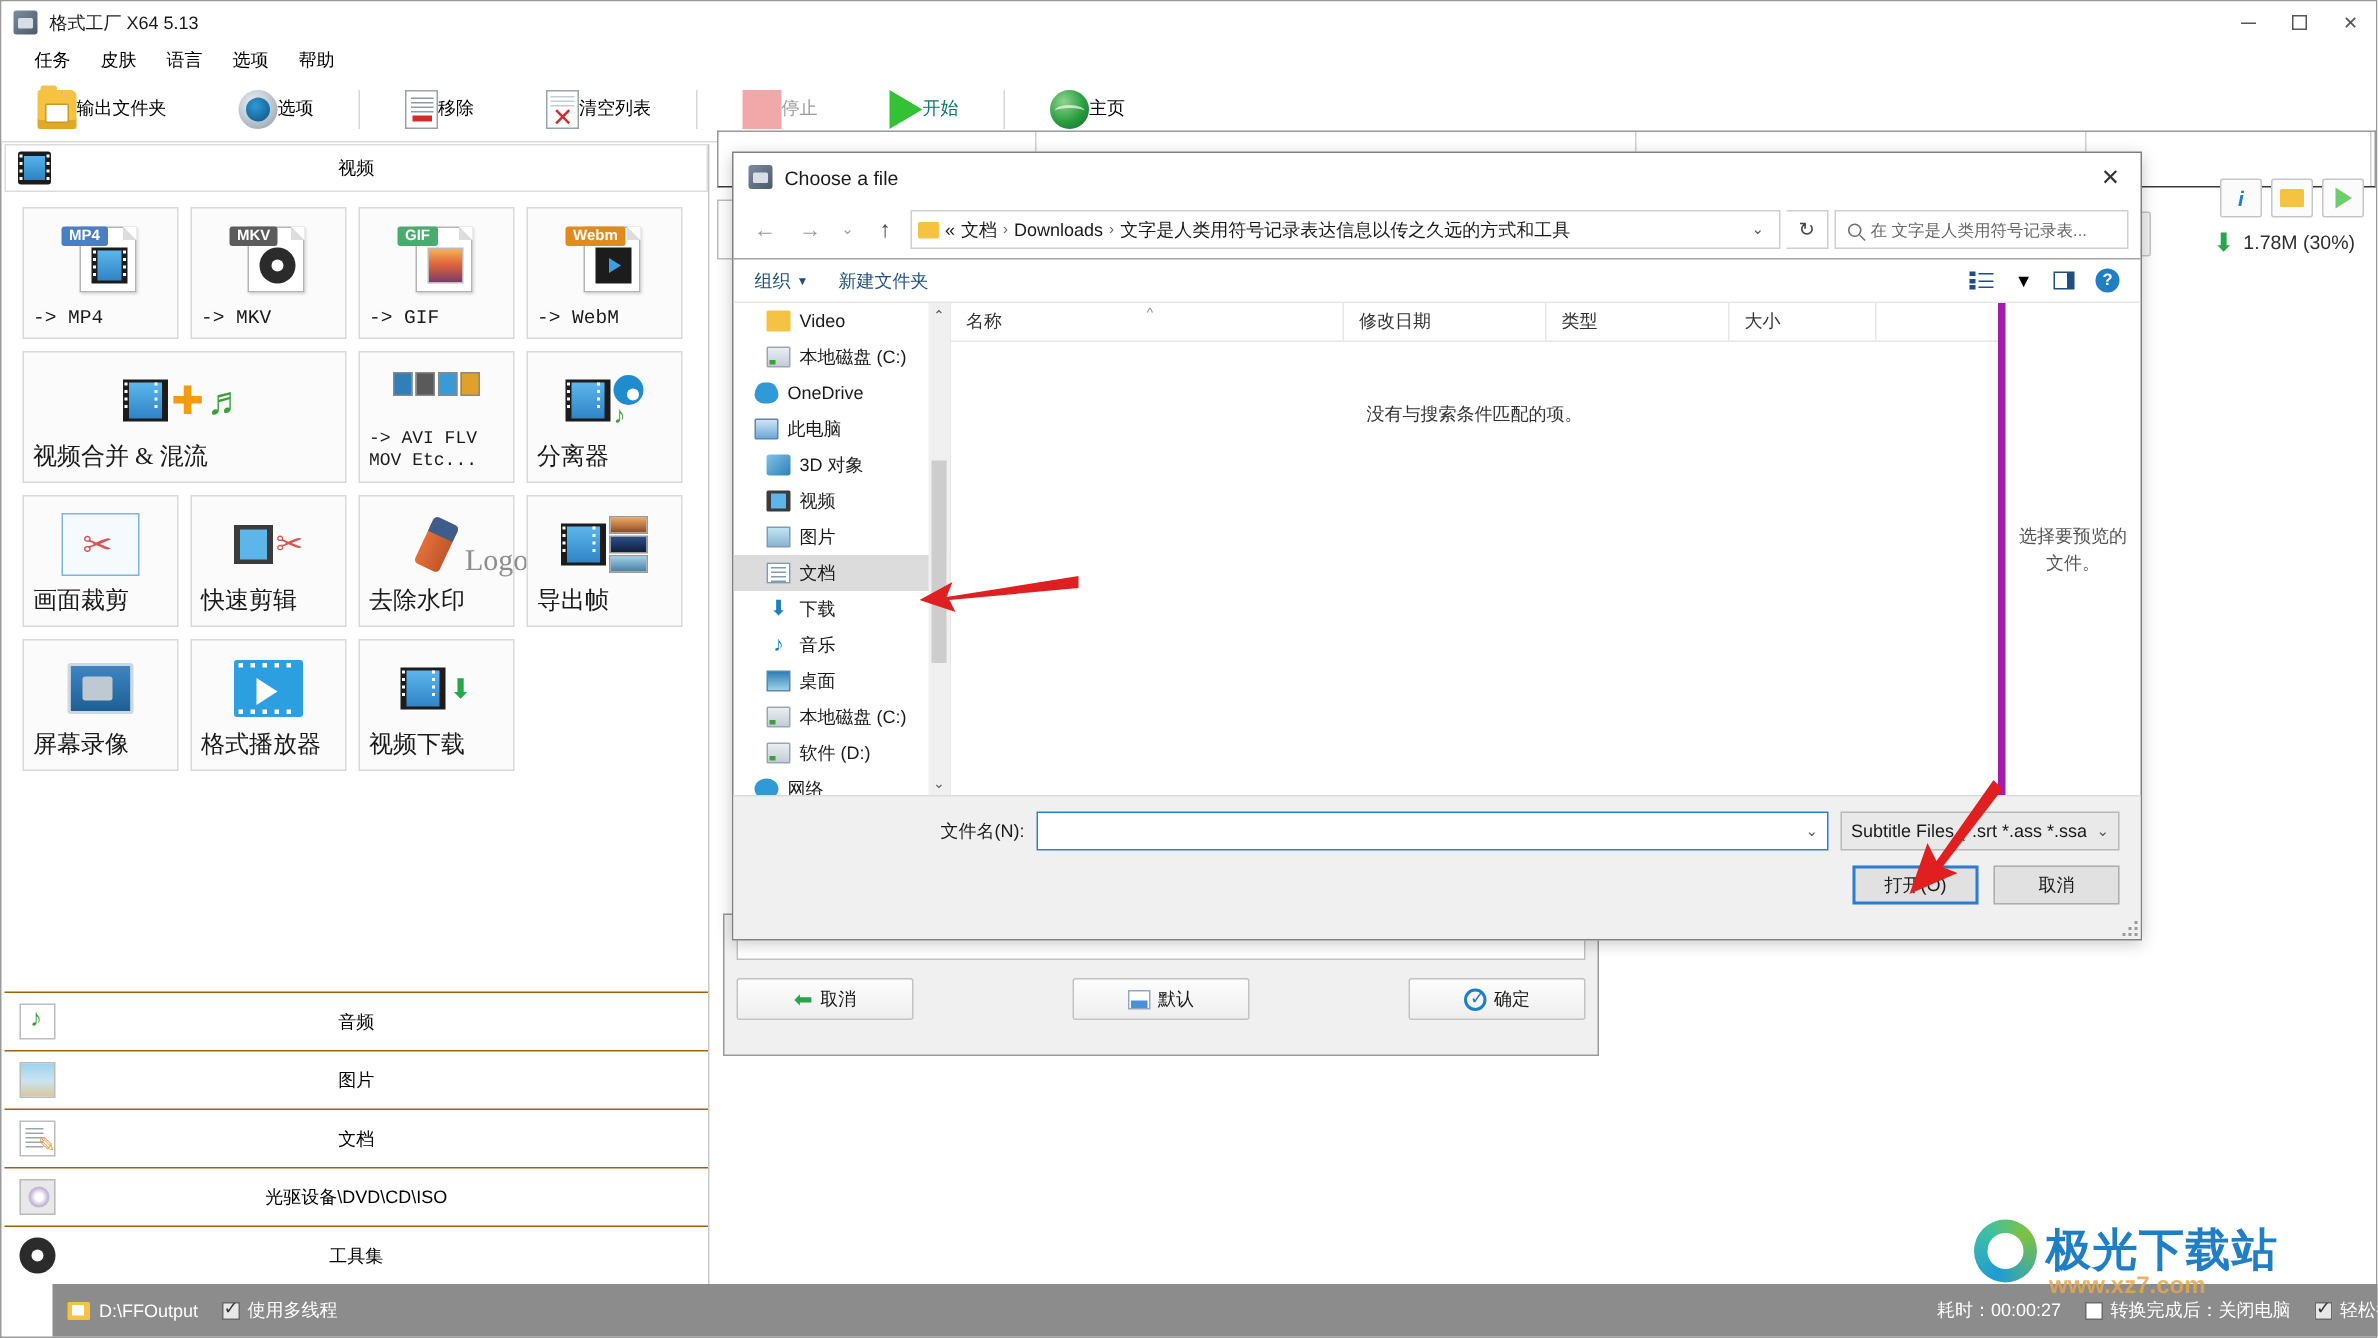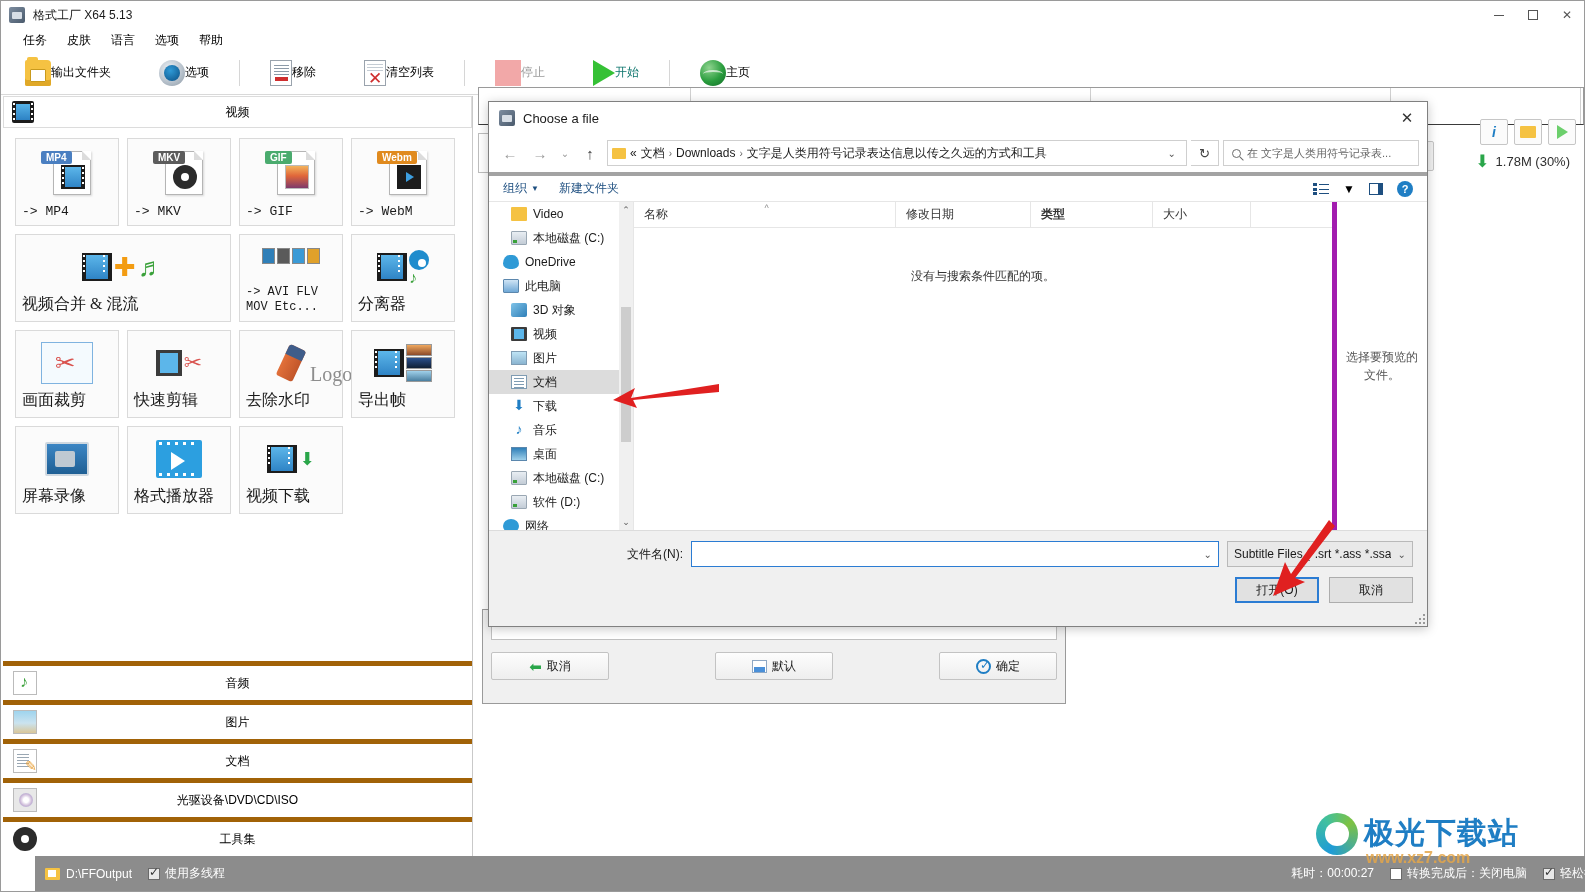--- a/index.html
+++ b/index.html
@@ -164,21 +164,21 @@
   .cam { width:44px;height:34px;background:linear-gradient(#3c86c4,#1f5f94);border:2px solid #cfd8e0;border-radius:2px;position:relative;}
   .cam:after{content:"";position:absolute;left:8px;top:7px;width:20px;height:16px;background:#bfc9d2;border-radius:2px;}
   .player { width:46px;height:38px;background:#2c9fe0;position:relative;border-radius:2px;}
   .player:before{content:"";position:absolute;left:3px;top:2px;width:3px;height:3px;background:#fff;box-shadow:8px 0 0 #fff,16px 0 0 #fff,24px 0 0 #fff,32px 0 0 #fff,0 31px 0 #fff,8px 31px 0 #fff,16px 31px 0 #fff,24px 31px 0 #fff,32px 31px 0 #fff;}
   .player:after{content:"";position:absolute;left:15px;top:12px;border-left:14px solid #fff;border-top:9px solid transparent;border-bottom:9px solid transparent;}
   .dl-arrow{color:#2aa64a;font-size:18px;}
 
   
   .catlist { position: absolute; left: 0; bottom: 0; width: 469px; }
   .catrow {
-    height: 39px; border-top: 5px solid #a16207; display:flex; align-items:center;
+    height: 39px; border-top: 1px solid #a16207; display:flex; align-items:center;
     position: relative; background:#fff;
   }
   .catrow .cic { width: 24px; height: 24px; margin-left: 10px; flex:none;}
   .catrow .clabel { position:absolute;left:0;right:0;text-align:center;font-size:12px;color:#000;}
   .ic-audio{background:#fff;border:1px solid #bbb;position:relative;}
   .ic-audio:after{content:"♪";position:absolute;left:6px;top:1px;color:#3aa13a;font-size:16px;}
   .ic-pic{background:linear-gradient(#9ed4ee 0%,#cbe3ef 55%,#d9c79a 100%);border:1px solid #bbb;}
   .ic-docu{background:#fff;border:1px solid #bbb;position:relative;}
   .ic-docu:before{content:"";position:absolute;left:3px;top:4px;width:12px;height:1px;background:#9aa7b3;box-shadow:0 3px 0 #9aa7b3,0 6px 0 #9aa7b3,0 9px 0 #9aa7b3,0 12px 0 #9aa7b3;}
   .ic-docu:after{content:"✎";position:absolute;right:-1px;bottom:-2px;color:#e8a13a;font-size:14px;}
@@ -249,21 +249,21 @@
   .crumbbar .chev { color:#666; font-size:10px; }
   .crumbbar .dd { margin-left:auto; color:#555; font-size:10px; padding:0 6px;}
   .refresh { width:28px;height:26px;border:1px solid #cfcfcf;border-left:none;background:#fff;display:flex;align-items:center;justify-content:center;color:#444;font-size:13px;}
   .searchbox {
     width: 196px; height:26px;border:1px solid #cfcfcf;background:#fff;display:flex;align-items:center;gap:6px;padding-left:8px;
   }
   .searchbox .mag { width:9px;height:9px;border:1.4px solid #6b6b6b;border-radius:50%;position:relative;flex:none;}
   .searchbox .mag:after{content:"";position:absolute;right:-4px;bottom:-3px;width:5px;height:1.4px;background:#6b6b6b;transform:rotate(45deg);}
   .searchbox .sp { font-size:11px;color:#666; white-space:nowrap; overflow:hidden; text-overflow:ellipsis; }
 
-  .fd-cmdbar { height: 30px; border-top:4px solid #a3a3a3; border-bottom:1px solid #e6e6e6; display:flex;align-items:center;padding:0 14px;gap:20px;}
+  .fd-cmdbar { height: 30px; border-top:1px solid #a3a3a3; border-bottom:1px solid #e6e6e6; display:flex;align-items:center;padding:0 14px;gap:20px;}
   .cmd { font-size:12px; color:#1e4f80; display:flex;align-items:center;gap:4px;}
   .cmd .car { font-size:8px; color:#1e4f80; }
   .cmdright { margin-left:auto; display:flex; align-items:center; gap:14px;}
   .viewic { width:16px;height:12px;position:relative;}
   .viewic:before{content:"";position:absolute;left:0;top:0;width:4px;height:3px;background:#1e4f80;box-shadow:0 5px 0 #1e4f80,0 9px 0 #1e4f80;}
   .viewic:after{content:"";position:absolute;left:6px;top:1px;width:10px;height:1px;background:#1e4f80;box-shadow:0 5px 0 #1e4f80,0 9px 0 #1e4f80;}
   .paneic { width:14px;height:12px;border:1.5px solid #1e4f80;position:relative;}
   .paneic:after{content:"";position:absolute;right:0;top:0;bottom:0;width:4px;background:#1e4f80;}
   .helpic { width:16px;height:16px;border-radius:50%;background:#1f7ec4;color:#fff;font-size:11px;font-weight:bold;display:flex;align-items:center;justify-content:center;}
 
@@ -289,21 +289,21 @@
   .tico.docs:after{content:"";position:absolute;left:2px;top:2px;right:2px;height:1px;background:#7f9cb3;box-shadow:0 3px 0 #7f9cb3,0 6px 0 #7f9cb3,0 9px 0 #7f9cb3;}
   .tico.download{color:#1f7ec4;font-size:14px;line-height:13px;text-align:center;}
   .tico.music{color:#1f7ec4;font-size:14px;line-height:13px;text-align:center;}
   .tico.desktop{background:linear-gradient(#2f7fb8,#9fd0ea);border:1px solid #5b87ad;}
   .tico.net{background:#2f9ad6;border-radius:50%;}
 
   .fd-list { flex: 1; position:relative; }
   .lhead { height: 26px; display:flex; border-bottom:1px solid #e6e6e6; }
   .lh { font-size:12px;color:#333;display:flex;align-items:center;padding-left:10px;border-right:1px solid #e6e6e6;position:relative;}
   .lh .caret { position:absolute; left:50%; top:1px; color:#8a8a8a; font-size:9px; }
-  .lh1{width:262px;} .lh2{width:135px;} .lh3{width:122px;font-weight:bold;} .lh4{width:98px;} .lh5{flex:1;border-right:none;}
+  .lh1{width:262px;} .lh2{width:135px;} .lh3{width:122px;} .lh4{width:98px;} .lh5{flex:1;border-right:none;}
   .empty-msg { text-align:center; margin-top:40px; font-size:12px; color:#333; }
 
   .fd-preview { width: 95px; border-left:5px solid #a21caf; display:flex;align-items:center;justify-content:center;}
   .fd-preview .pv { font-size:12px;color:#555;text-align:center;line-height:18px;padding:0 6px;}
 
   .fd-bottom { position:absolute; left:0; right:0; bottom:0; height:96px; background:#f0f0f0; border-top:1px solid #dcdcdc;}
   .fn-row { display:flex; align-items:center; padding: 10px 14px 0 14px; gap: 8px; }
   .fn-label { font-size:12px; color:#1a1a1a; width: 180px; text-align:right; }
   .fn-input { flex:1; height:26px; border:1px solid #2b7cd3; background:#fff; display:flex;align-items:center;padding:0 6px;}
   .fn-input .val{font-size:12px;color:#1a1a1a;flex:1;}

